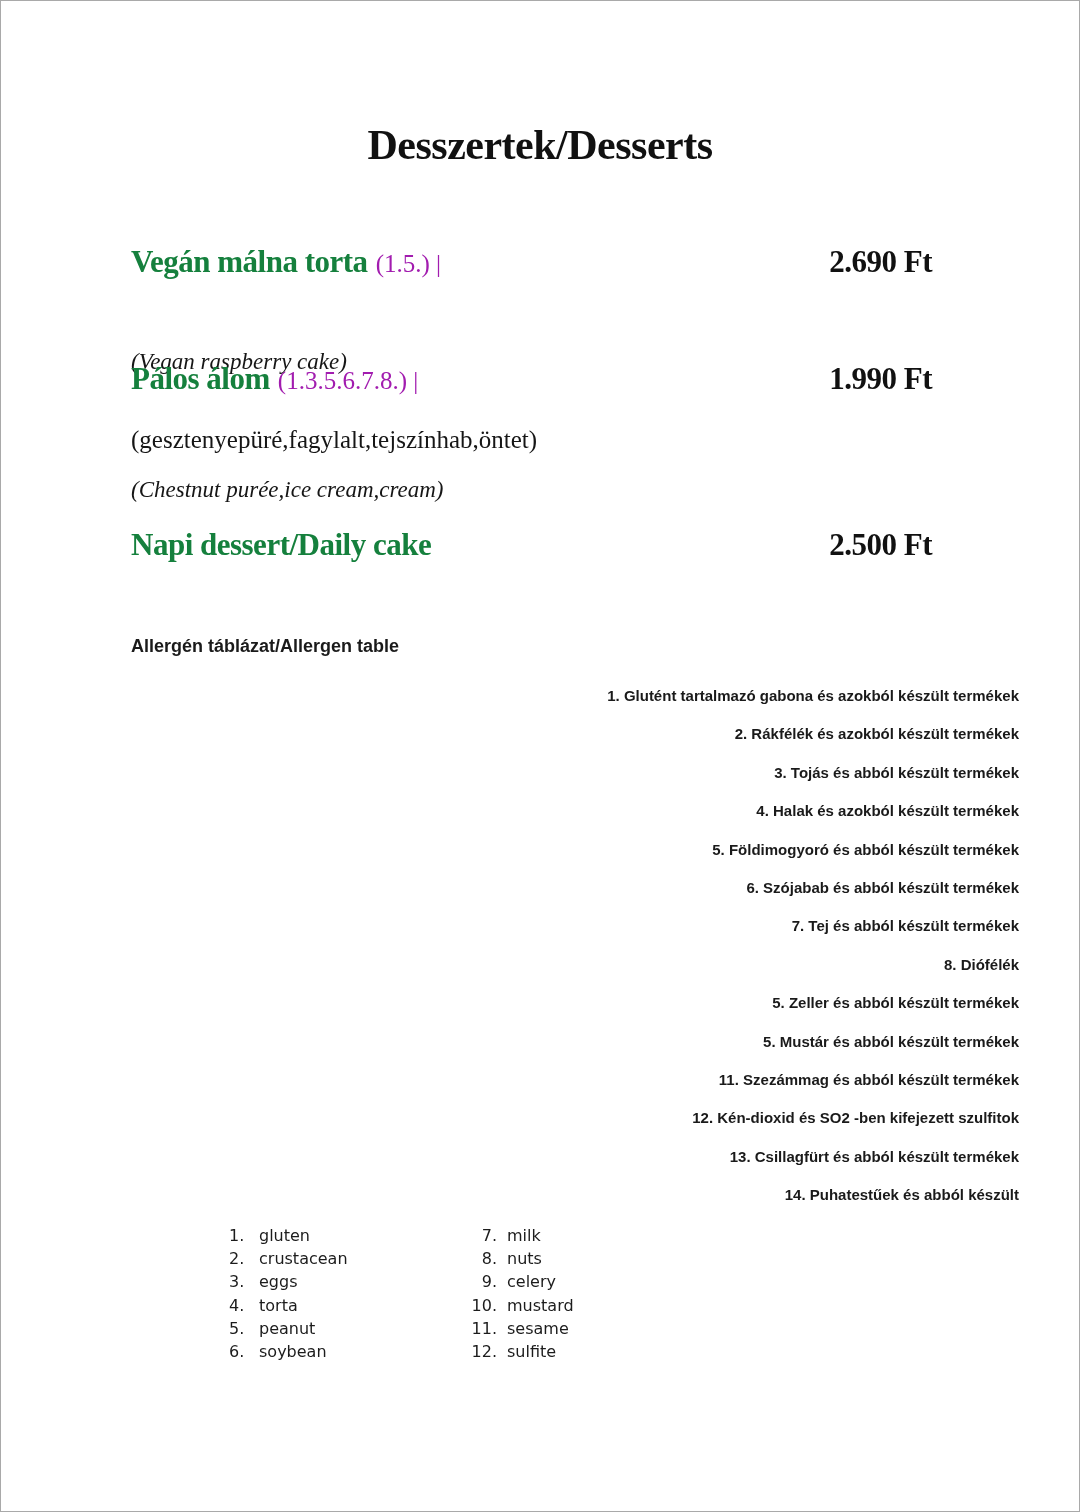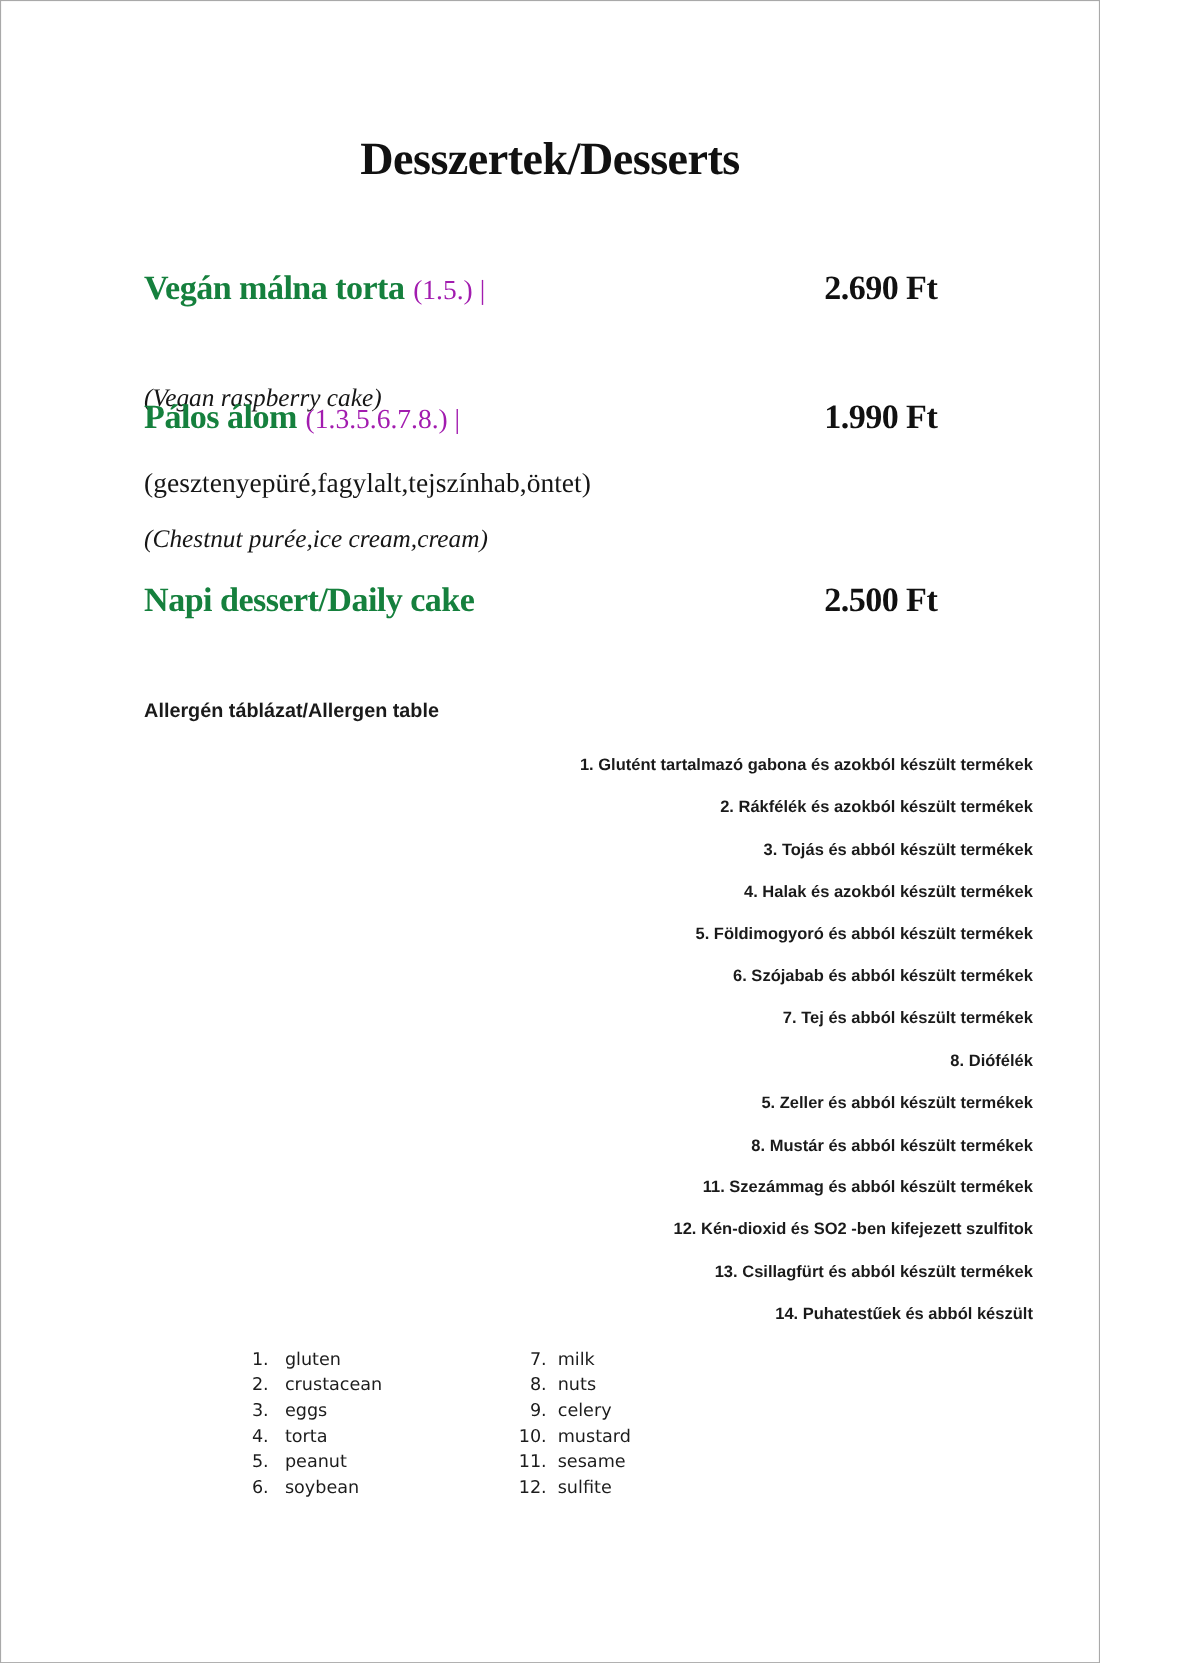--- a/index.html
+++ b/index.html
@@ -1,18 +1,18 @@
 <!DOCTYPE html>
 <html><head>
 <meta charset="utf-8">
 <style>
   html, body { margin: 0; padding: 0; background: #ffffff; }
   .page {
     position: relative;
-    width: 1000px;
+    width: 1080px;
     height: 1512px;
     box-sizing: border-box;
     background: #ffffff;
     border: 1px solid #a9a9a9;
     overflow: hidden;
     color: #0c0c0c;
   }
   
   .title {
     position: absolute;
@@ -149,21 +149,21 @@
   <div class="allergen-list">
     <p class="allergen-item">1. Glutént tartalmazó gabona és azokból készült termékek</p>
     <p class="allergen-item">2. Rákfélék és azokból készült termékek</p>
     <p class="allergen-item">3. Tojás és abból készült termékek</p>
     <p class="allergen-item">4. Halak és azokból készült termékek</p>
     <p class="allergen-item">5. Földimogyoró és abból készült termékek</p>
     <p class="allergen-item">6. Szójabab és abból készült termékek</p>
     <p class="allergen-item">7. Tej és abból készült termékek</p>
     <p class="allergen-item">8. Diófélék</p>
     <p class="allergen-item">5. Zeller és abból készült termékek</p>
-    <p class="allergen-item">8. Mustár és abból készült termékek</p>
+    <p class="allergen-item">5. Mustár és abból készült termékek</p>
     <p class="allergen-item">11. Szezámmag és abból készült termékek</p>
     <p class="allergen-item">12. Kén-dioxid és SO2 -ben kifejezett szulfitok</p>
     <p class="allergen-item">13. Csillagfürt és abból készült termékek</p>
     <p class="allergen-item">14. Puhatestűek és abból készült</p>
   </div>
 
   <div class="en-cols">
     <div class="en-col left">
       <div class="en-row">
           <span class="en-num">1.</span>

